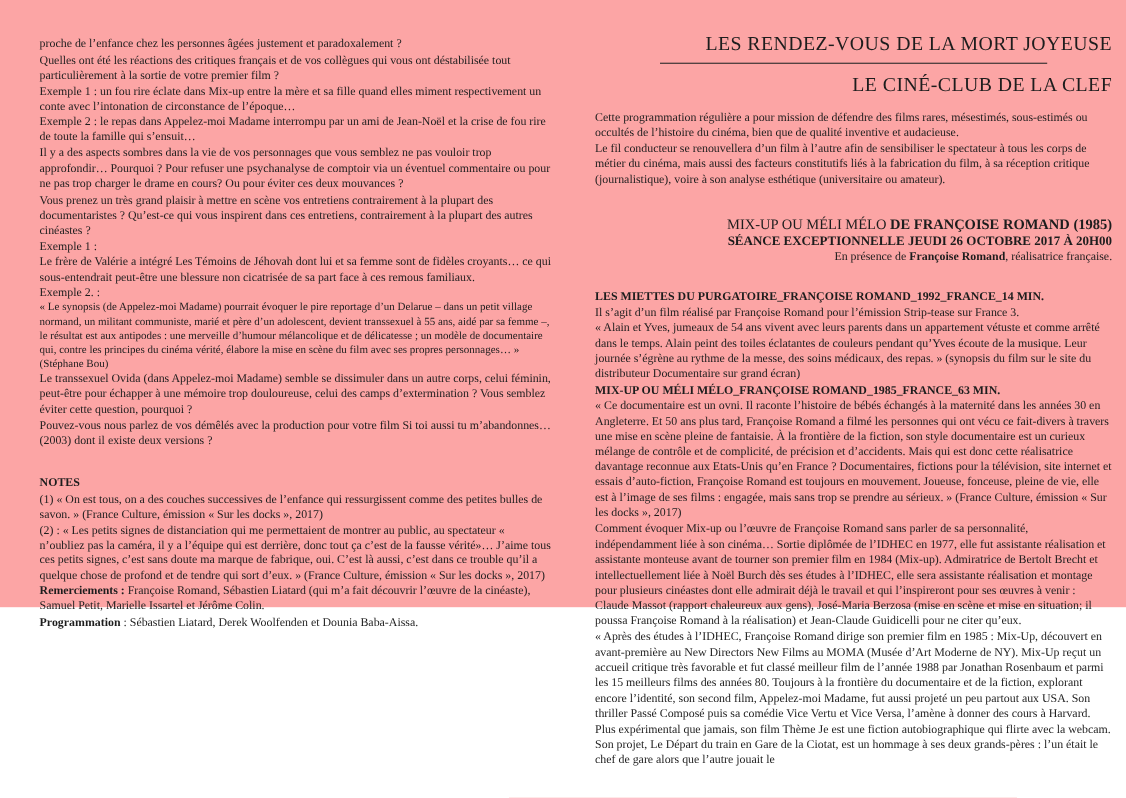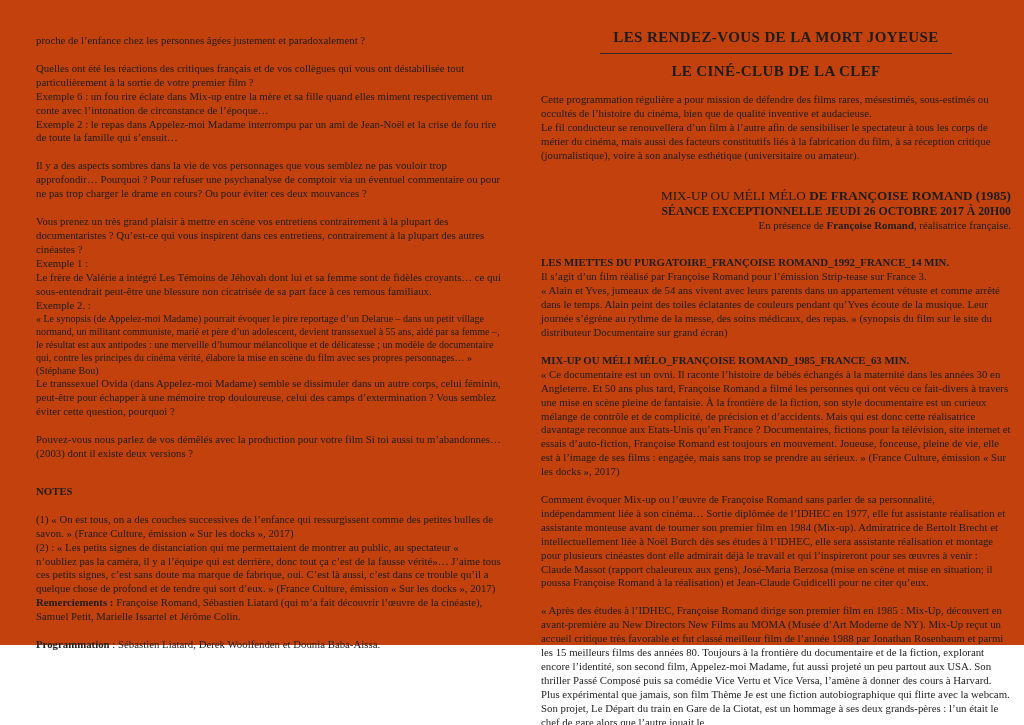--- a/index.html
+++ b/index.html
@@ -10,67 +10,67 @@
   body {
     width: 1024px;
     height: 725px;
     overflow: hidden;
     font-family: "Liberation Serif", serif;
     color: #1d1d1d;
   }
   .spread {
     position: relative;
     width: 1024px;
-    height: 645px;
-    background: #c2410c;
+    height: 552px;
+    background: #fca5a5;
   }
   .page-col { position: absolute; }
   .left-page  { left: 36px;  top: 34px; width: 466px; }
   .right-page { left: 541px; top: 24px; width: 470px; }
 
   .page-title, .page-subtitle {
-    font-size: 15px;
-    font-weight: 700;
-    text-align: center;
+    font-size: 18px;
+    font-weight: 400;
+    text-align: right;
     letter-spacing: 0.4px;
     margin: 0;
   }
   .page-title { margin-top: 5px; }
   .page-subtitle { margin-bottom: 13px; }
   .rule {
     width: 75%;
     margin: 7px auto 9px auto;
     border: none;
     border-top: 1.6px solid #2b2b2b;
     height: 0;
   }
 
   .blk {
     margin: 0;
     font-size: 10.8px;
     line-height: 13.9px;
     text-align: left;
   }
-  .g1 { margin-top: 14px; }
+  .g1 { margin-top: 1px; }
   .g2 { margin-top: 24px; }
   .small { font-size: 10px; line-height: 13px; }
   .center { text-align: right; }
   .lg { font-size: 13.2px; line-height: 17px; }
   .md { font-size: 11.8px; line-height: 15px; }
   .it { }
   .bd { font-weight: 700; }
 </style>
 </head>
 <body>
 
 <div class="spread">
   <div class="page-col left-page" id="left-col">
       <p class="blk g0"><span>proche de l’enfance chez les personnes âgées justement et paradoxalement ?</span></p>
       <p class="blk g1"><span>Quelles ont été les réactions des critiques français et de vos collègues qui vous ont déstabilisée tout particulièrement à la sortie de votre premier film ?</span></p>
-      <p class="blk g0"><span>Exemple 6 : un fou rire éclate dans </span><span class="it">Mix-up</span><span> entre la mère et sa fille quand elles miment respectivement un conte avec l’intonation de circonstance de l’époque…</span></p>
+      <p class="blk g0"><span>Exemple 1 : un fou rire éclate dans </span><span class="it">Mix-up</span><span> entre la mère et sa fille quand elles miment respectivement un conte avec l’intonation de circonstance de l’époque…</span></p>
       <p class="blk g0"><span>Exemple 2 : le repas dans </span><span class="it">Appelez-moi Madame</span><span> interrompu par un ami de Jean-Noël et la crise de fou rire de toute la famille qui s’ensuit…</span></p>
       <p class="blk g1"><span>Il y a des aspects sombres dans la vie de vos personnages que vous semblez ne pas vouloir trop approfondir… Pourquoi ? Pour refuser une psychanalyse de comptoir via un éventuel commentaire ou pour ne pas trop charger le drame en cours? Ou pour éviter ces deux mouvances ?</span></p>
       <p class="blk g1"><span>Vous prenez un très grand plaisir à mettre en scène vos entretiens contrairement à la plupart des documentaristes ? Qu’est-ce qui vous inspirent dans ces entretiens, contrairement à la plupart des autres cinéastes ?</span></p>
       <p class="blk g0"><span>Exemple 1 :</span></p>
       <p class="blk g0"><span>Le frère de Valérie a intégré Les Témoins de Jéhovah dont lui et sa femme sont de fidèles croyants… ce qui sous-entendrait peut-être une blessure non cicatrisée de sa part face à ces remous familiaux.</span></p>
       <p class="blk g0"><span>Exemple 2. :</span></p>
       <p class="blk g0 small"><span>« Le synopsis (de </span><span class="it">Appelez-moi Madame</span><span>) pourrait évoquer le pire reportage d’un Delarue – dans un petit village normand, un militant communiste, marié et père d’un adolescent, devient transsexuel à 55 ans, aidé par sa femme –, le résultat est aux antipodes : une merveille d’humour mélancolique et de délicatesse ; un modèle de documentaire qui, contre les principes du cinéma vérité, élabore la mise en scène du film avec ses propres personnages… » (Stéphane Bou)</span></p>
       <p class="blk g0"><span>Le transsexuel Ovida (dans </span><span class="it">Appelez-moi Madame</span><span>) semble se dissimuler dans un autre corps, celui féminin, peut-être pour échapper à une mémoire trop douloureuse, celui des camps d’extermination ? Vous semblez éviter cette question, pourquoi ?</span></p>
       <p class="blk g1"><span>Pouvez-vous nous parlez de vos démêlés avec la production pour votre film </span><span class="it">Si toi aussi tu m’abandonnes…</span><span> (2003) dont il existe deux versions ?</span></p>
       <p class="blk g2"><span class="bd">NOTES</span></p>

